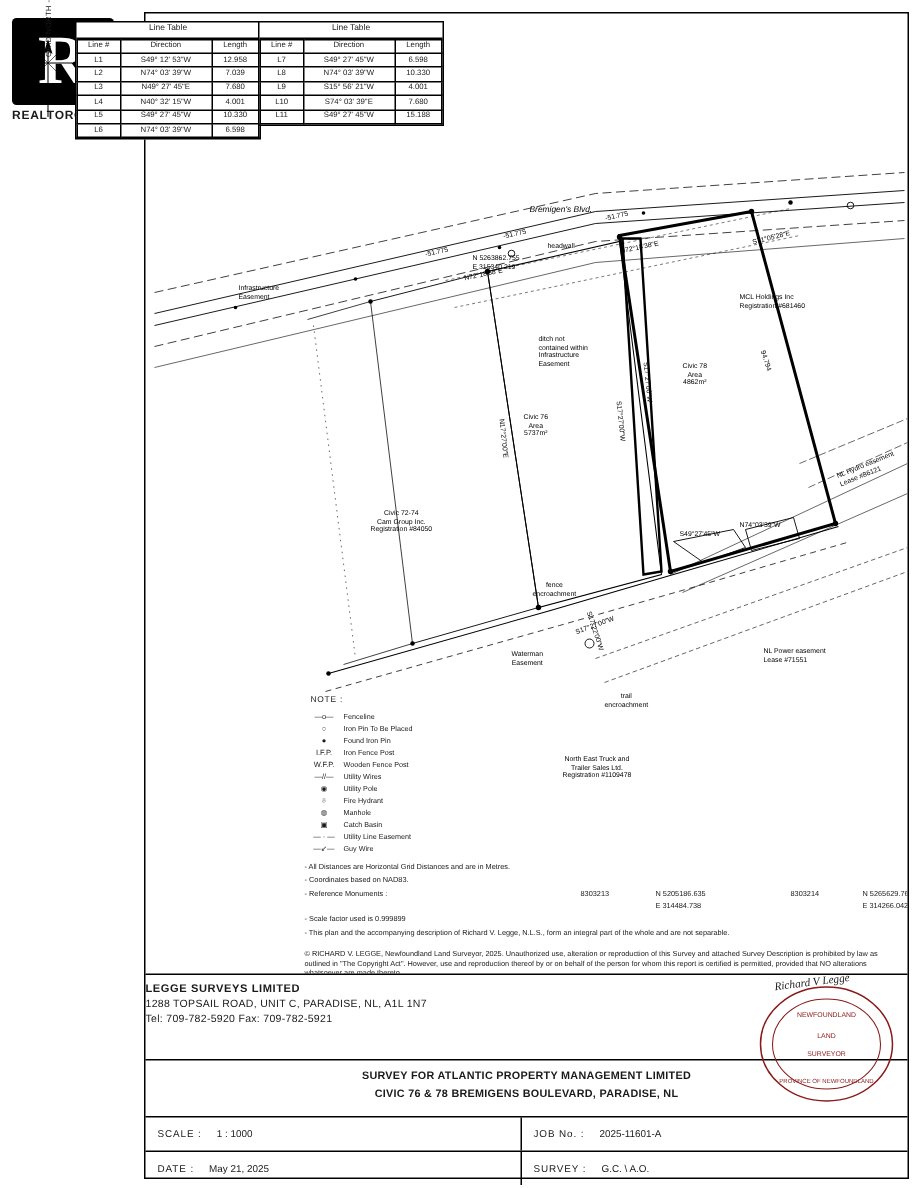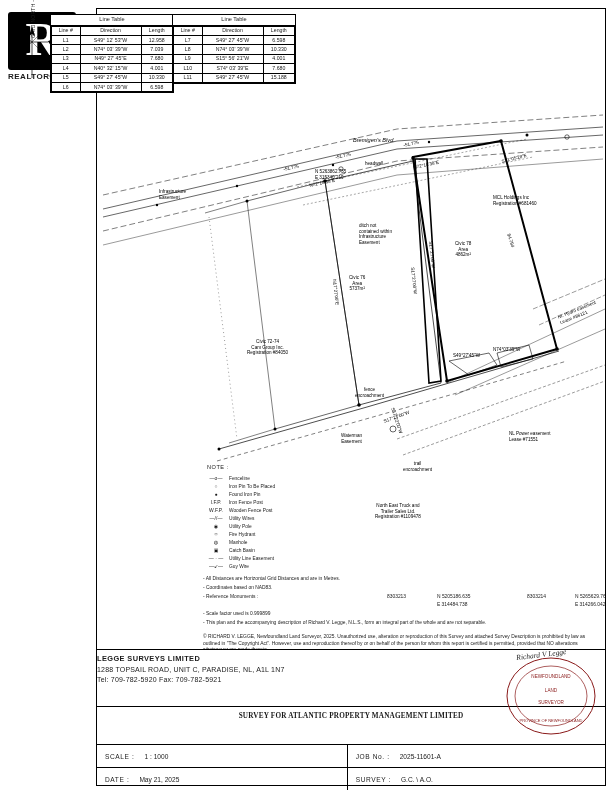--- a/index.html
+++ b/index.html
@@ -45,21 +45,21 @@
 
   .btxt{position:absolute;left:106px;width:392px;font-size:4.9px;line-height:1.45;}
 
   
   .tb{position:absolute;left:0;top:640px;width:508px;height:136px;border-top:1px solid #000;}
   .tbrow{border-bottom:1px solid #000;position:relative;}
   .co{height:52px;padding-top:4px;}
   .co .n{font-size:7.4px;font-weight:bold;letter-spacing:.4px;}
   .co .a{font-size:7px;letter-spacing:.2px;margin-top:3px;}
   .co .t{font-size:7px;letter-spacing:.2px;margin-top:3px;}
-  .cl{height:32px;text-align:center;padding-top:5px;font-family:Liberation Serif, serif;}
+  .cl{height:32px;text-align:center;padding-top:5px;}
   .cl .l1{font-size:7.2px;font-weight:bold;letter-spacing:.2px;}
   .cl .l2{font-size:7.2px;font-weight:bold;letter-spacing:.2px;margin-top:3px;}
   .meta{height:22px;display:flex;}
   .meta .cell{display:flex;align-items:center;padding-left:8px;font-size:6.6px;border-right:1px solid #000;}
   .meta .cell:last-child{border-right:none;}
   .meta .k{letter-spacing:.6px;}
   .meta .v{margin-left:10px;}
   .seal{position:absolute;right:6px;top:2px;width:96px;height:86px;}
   .sealtxt{position:absolute;text-align:center;width:100%;font-size:4.6px;}
 
@@ -272,20 +272,21 @@
     </div>
 
     <div class="tb">
       <div class="tbrow co">
         <div class="n">LEGGE SURVEYS LIMITED</div>
         <div class="a">1288 TOPSAIL ROAD, UNIT C, PARADISE, NL, A1L 1N7</div>
         <div class="t">Tel: 709-782-5920      Fax: 709-782-5921</div>
       </div>
       <div class="tbrow cl">
         <div class="l1">SURVEY FOR ATLANTIC PROPERTY MANAGEMENT LIMITED</div>
+        <div class="l2">CIVIC 76 &amp; 78 BREMIGENS BOULEVARD, PARADISE, NL</div>
       </div>
       <div class="tbrow meta">
         <div class="cell" style="width:250px;">
           <span class="k">SCALE :</span>
           <span class="v">1  :  1000</span>
         </div>
         <div class="cell" style="width:258px;">
           <span class="k">JOB No. :</span>
           <span class="v">2025-11601-A</span>
         </div>

